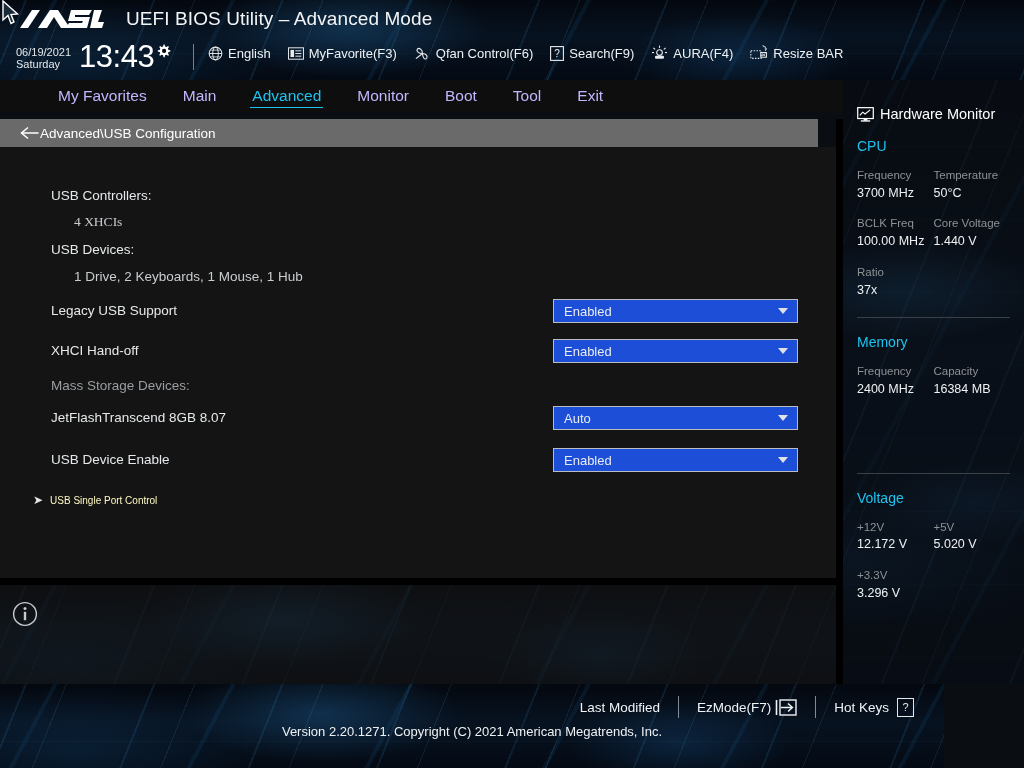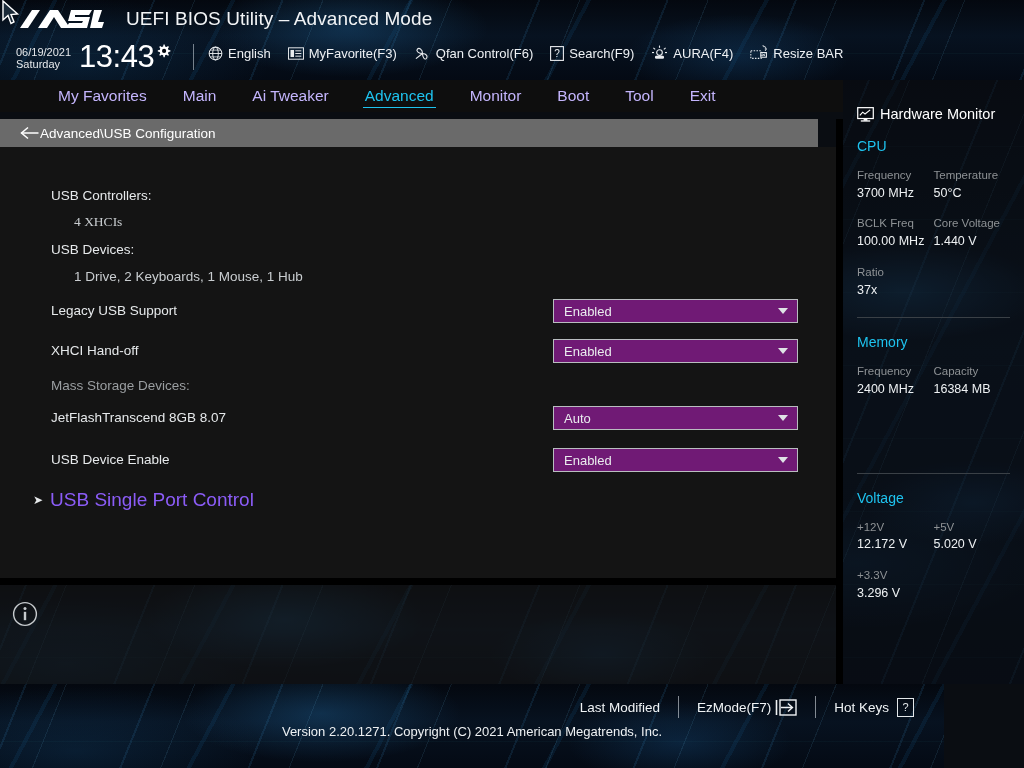--- a/index.html
+++ b/index.html
@@ -114,25 +114,25 @@
     background: #141414; overflow: hidden;
   }
   .row { position: absolute; left: 0; width: 836px; height: 28px; display: flex; align-items: center; }
   .lbl { font-size: 13.5px; color: #e6e9eb; padding-left: 51px; white-space: nowrap; }
   .lbl.dim { color: #8b8f92; }
   .lbl.indent { padding-left: 74px; color: #c9cdd0; }
   .lbl.sub { color: #9a9ea1; }
 
   .arrow-item { display: flex; align-items: center; padding-left: 33px; cursor: pointer; gap: 7px; }
   .arrow-item .glyph { color: #e6e9eb; font-size: 12px; line-height: 1; }
-  .arrow-item .txt { font-size: 19px; color: #8b5cf6; }
+  .arrow-item .txt { font-size: 10px; color: #fef9c3; }
 
   .ddl {
     position: absolute; left: 553px; width: 245px; height: 24px;
-    border: 1px solid #b9bdc0; background: #701a75;
+    border: 1px solid #b9bdc0; background: #1d4ed8;
     display: flex; align-items: center; justify-content: space-between;
     padding: 0 9px 0 10px; cursor: pointer;
   }
   .ddl span { font-size: 13px; color: #e9ecee; }
   .ddl .caret {
     width: 0; height: 0;
     border-left: 5.5px solid transparent; border-right: 5.5px solid transparent;
     border-top: 6px solid #dfe3e6;
   }
 
@@ -293,21 +293,20 @@
           <span>Resize BAR</span>
         </div>
 
       </div>
     </div>
   </div>
 
   <div id="tabs">
     <div class="tab">My Favorites</div>
     <div class="tab">Main</div>
-    <div class="tab">Ai Tweaker</div>
     <div class="tab active">Advanced</div>
     <div class="tab">Monitor</div>
     <div class="tab">Boot</div>
     <div class="tab">Tool</div>
     <div class="tab">Exit</div>
   </div>
 
   <div id="crumb">
     <svg class="crumb-back" width="20" height="14" viewBox="0 0 20 14">
       <line x1="1.5" y1="7" x2="18.5" y2="7" stroke="#ffffff" stroke-width="1.5"></line>

